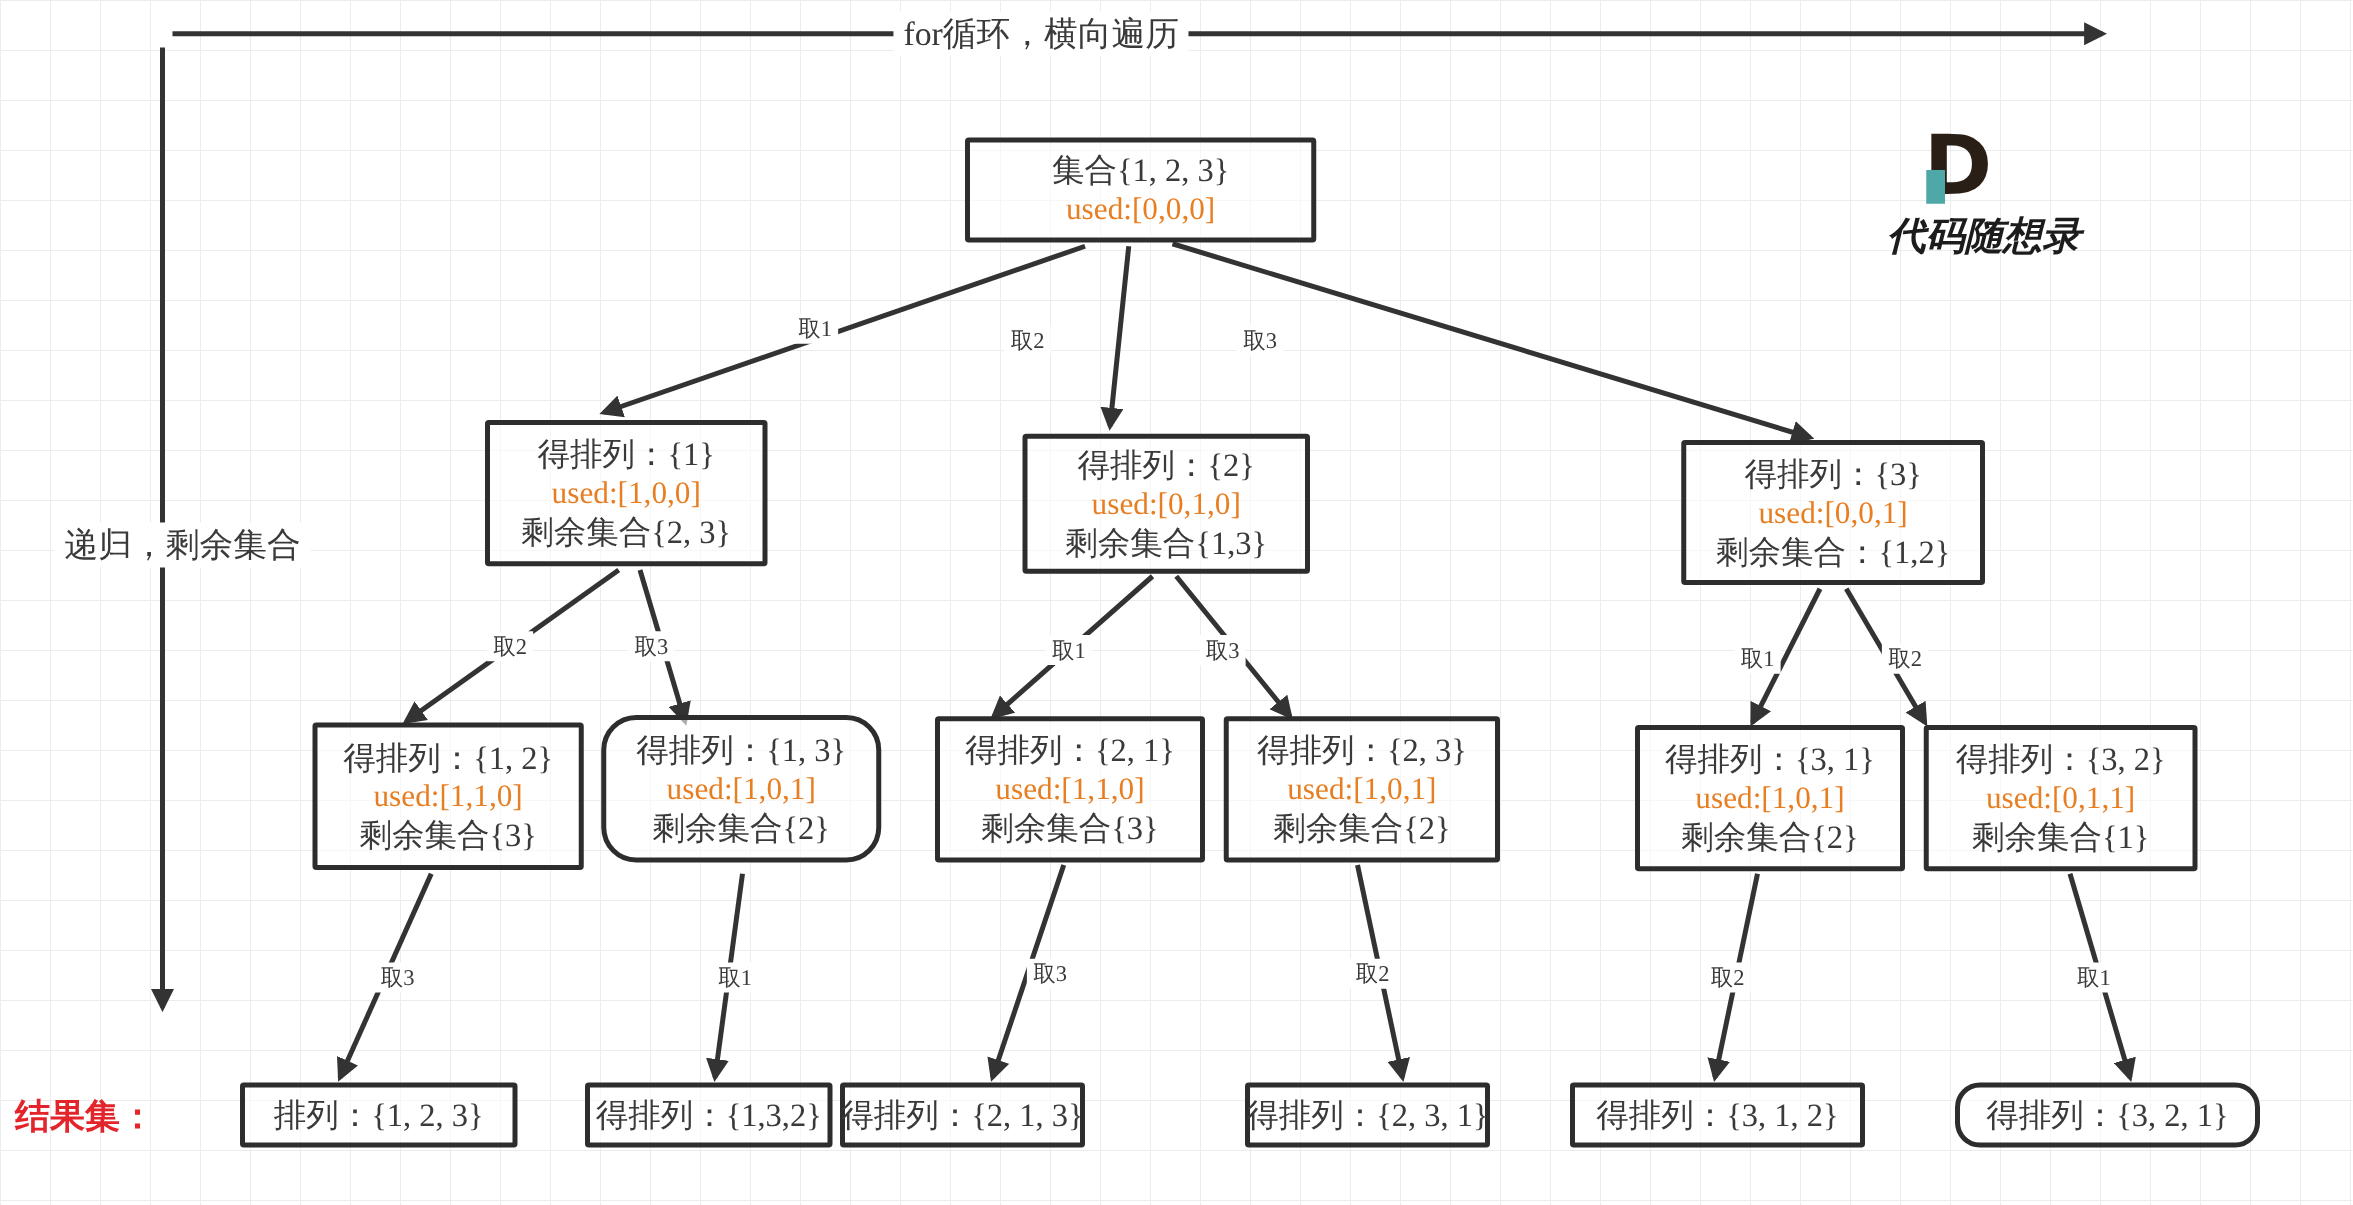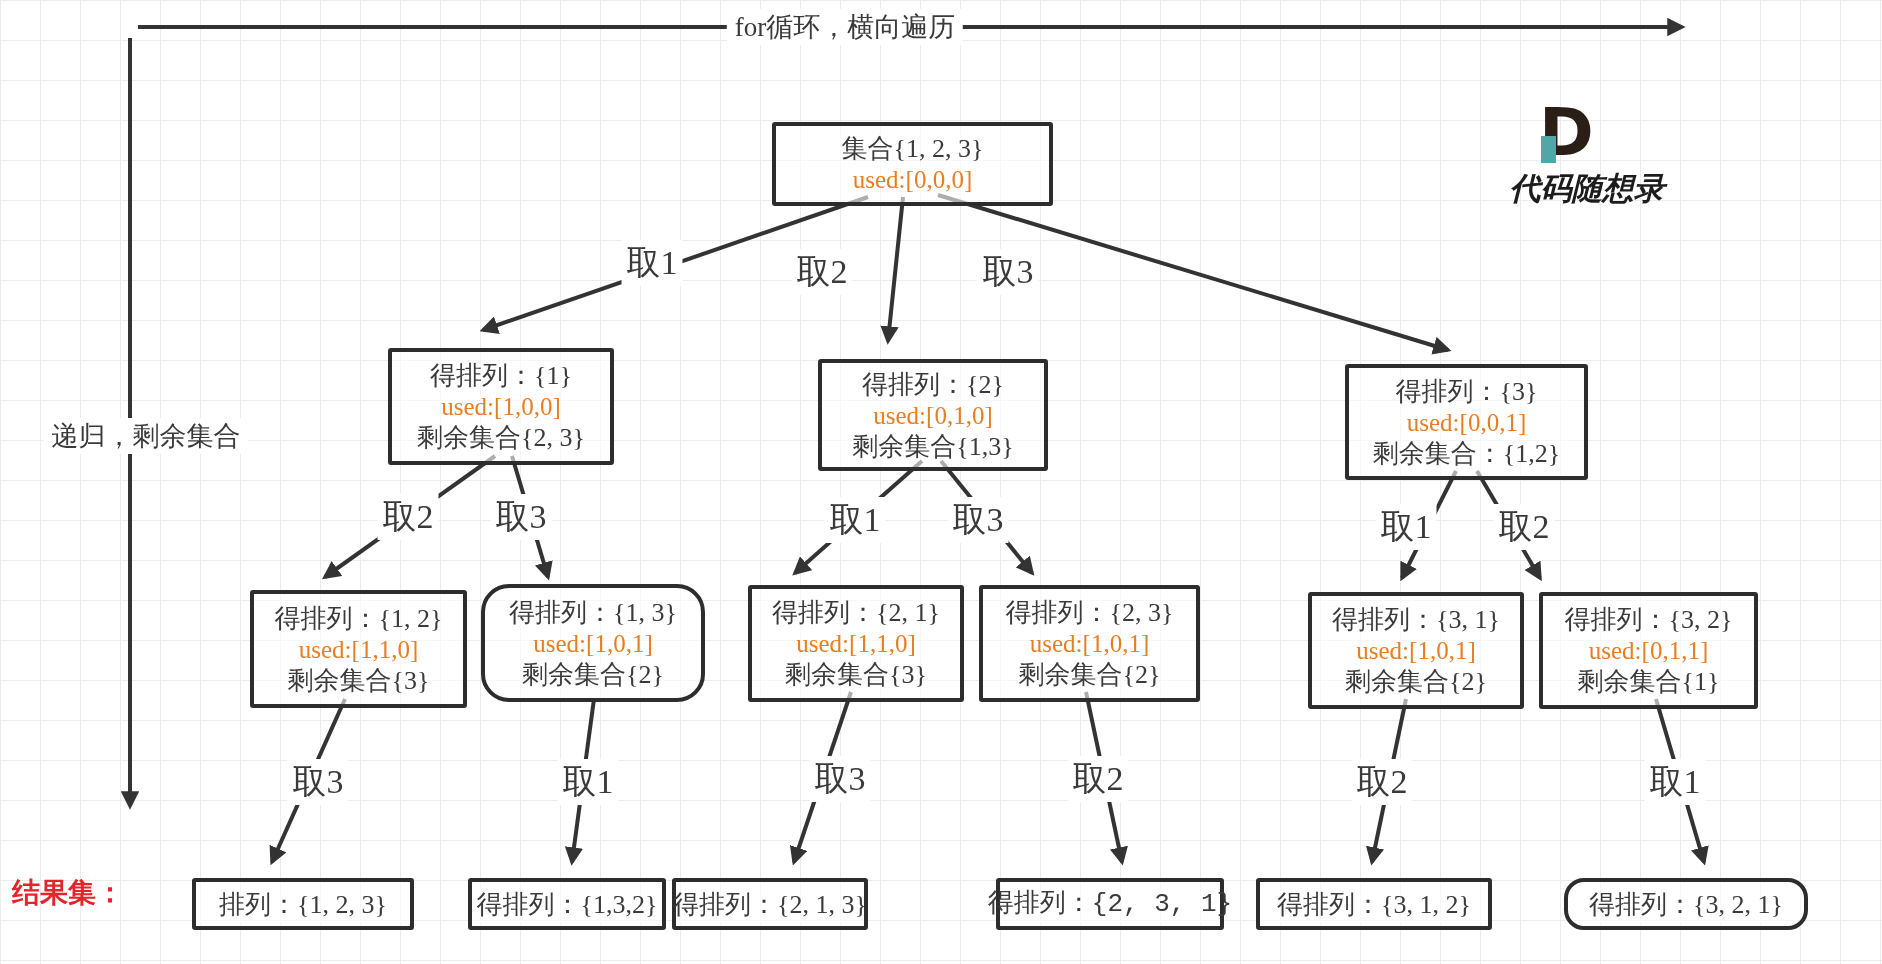--- a/index.html
+++ b/index.html
@@ -11,27 +11,27 @@
       linear-gradient(to bottom,#ececec 1px,transparent 1px);
     background-size:40px 40px;
     font-family:"Liberation Serif","DejaVu Serif",serif;
     color:#3a3a3a;
   }
   svg.edges{position:absolute;left:0;top:0;z-index:1;}
   .node{
     position:absolute;z-index:2;box-sizing:border-box;
     border:4px solid #2d2d2d;border-radius:3px;
     background:rgba(255,255,255,0.6);
-    display:flex;flex-direction:column;align-items:center;justify-content:center;margin-top:12px;
+    display:flex;flex-direction:column;align-items:center;justify-content:center;
   }
   .node-line{font-size:26px;line-height:31px;white-space:nowrap;color:#3a3a3a;}
   .used-line{color:var(--used-text,#e87e22);font-size:25px;line-height:31px;white-space:nowrap;}
   .edge-label{
     position:absolute;z-index:3;transform:translate(-50%,-50%);
-    background:#ffffff;padding:0 5px;font-size:34px;white-space:nowrap;color:#3a3a3a;
+    background:#ffffff;padding:0 5px;font-size:18px;white-space:nowrap;color:#3a3a3a;
   }
   .axis-label{
     position:absolute;z-index:3;transform:translate(-50%,-50%);
     background:#ffffff;padding:0 8px;font-size:27px;white-space:nowrap;color:#3a3a3a;
   }
   .input-label{
     position:absolute;z-index:3;left:200px;top:100px;
     font-size:40px;font-weight:bold;color:#2f2f2f;white-space:nowrap;
   }
   .result-label{
@@ -81,21 +81,21 @@
 
       <line x1="345" y1="699" x2="272" y2="862" marker-end="url(#arr)"></line>
       <line x1="594" y1="699" x2="572" y2="862" marker-end="url(#arr)"></line>
       <line x1="851" y1="692" x2="794" y2="862" marker-end="url(#arr)"></line>
       <line x1="1086" y1="692" x2="1122" y2="862" marker-end="url(#arr)"></line>
       <line x1="1406" y1="699" x2="1372" y2="862" marker-end="url(#arr)"></line>
       <line x1="1656" y1="699" x2="1704" y2="862" marker-end="url(#arr)"></line>
     </g>
   </svg>
 
-  <div class="axis-label" style="left:833px;top:27px;margin-left:12px;">for循环，横向遍历</div>
+  <div class="axis-label" style="left:833px;top:27px;">for循环，横向遍历</div>
   <div class="axis-label" style="left:146px;top:436px;">递归，剩余集合</div>
 
   <div class="logo">
     <div class="logo-d">D</div>
     <div class="logo-teal"></div>
     <div class="logo-brand">代码随想录</div>
   </div>
 
   <div class="node" style="left:772px;top:110px;width:281px;height:84px;">
     <div class="node-line">集合{1, 2, 3}</div>
@@ -170,21 +170,21 @@
   <div class="result-label">结果集：</div>
   <div class="node" style="left:192px;top:866px;width:222px;height:52px;">
     <div class="node-line">排列：{1, 2, 3}</div>
   </div>
   <div class="node" style="left:468px;top:866px;width:198px;height:52px;">
     <div class="node-line">得排列：{1,3,2}</div>
   </div>
   <div class="node" style="left:672px;top:866px;width:196px;height:52px;">
     <div class="node-line">得排列：{2, 1, 3}</div>
   </div>
-  <div class="node" style="left:996px;top:866px;width:228px;height:52px;font-family:Liberation Mono, monospace;">
+  <div class="node" style="left:996px;top:866px;width:196px;height:52px;">
     <div class="node-line">得排列：{2, 3, 1}</div>
   </div>
   <div class="node" style="left:1256px;top:866px;width:236px;height:52px;">
     <div class="node-line">得排列：{3, 1, 2}</div>
   </div>
   <div class="node" style="left:1564px;top:866px;width:244px;height:52px;border-radius:20px;">
     <div class="node-line">得排列：{3, 2, 1}</div>
   </div>
 
 </div>

